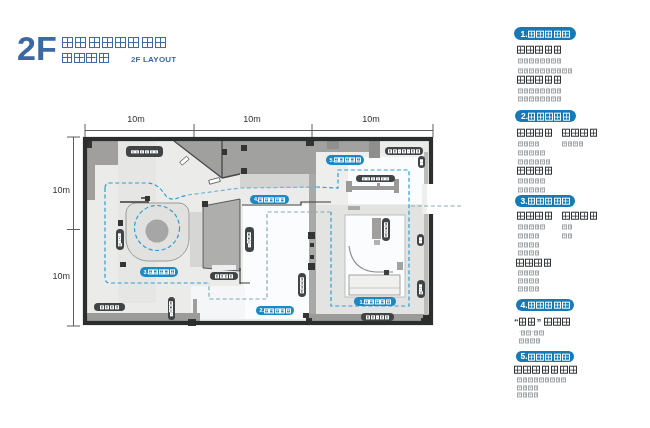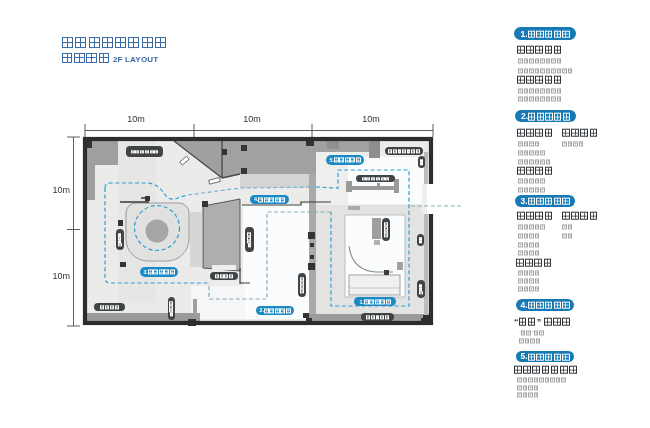--- a/index.html
+++ b/index.html
@@ -102,22 +102,23 @@
           <path d="M105,188 V278 Q105,283 110,283 H209"></path>
           <path d="M105,188 Q105,183 110,183 H146 C157,183 162,190 166,196 C169,200 175,200 180,197 L188,195"></path>
           <path d="M316,187 L338,188 V170 H409 V306 H331 V212"></path>
           <circle cx="157" cy="228" r="22.5"></circle>
         </g>
         <path d="M188,195 L240,188 L316,187" stroke="#74b4d6"></path>
         <path d="M331,212 H267 V299 H209 V283" stroke="#85acaf"></path>
         <path d="M411,206 H461" stroke="#85acaf"></path>
       </g>
     </svg>
+<div class="abs" style="left:17px;top:30.5px;font-size:34px;font-weight:bold;color:#3b69a4;letter-spacing:0;line-height:1">2F</div>
     <div class="abs" style="left:62px;top:35px;font-size:13px;font-weight:bold;color:#3b69a4"><i class="g"></i><i class="g"></i><i class="g"></i><i class="g"></i><i class="g"></i><i class="g"></i><i class="g"></i><i class="g"></i></div>
-    <div class="abs" style="left:62px;top:51px;font-size:12px;font-weight:bold;color:#3b69a4"><i class="g"></i><i class="g"></i><i class="g"></i><i class="g"></i><span style="font-size:8px;letter-spacing:0.2px;margin-left:2px">2F LAYOUT</span></div>
+    <div class="abs" style="left:62px;top:51px;font-size:12px;font-weight:bold;color:#3b69a4"><i class="g"></i><i class="g"></i><i class="g"></i><i class="g"></i><span style="font-size:8px;letter-spacing:0.2px;margin-left:20px">2F LAYOUT</span></div>
     <div class="pbadge" style="left:140px;top:267px;width:38px;height:9.5px;font-size:5.4px">3.<i class="g"></i><i class="g"></i><i class="g"></i><i class="g"></i><i class="g"></i></div>
     <div class="pbadge" style="left:250px;top:195px;width:39px;height:8.5px;font-size:5.4px">4.<i class="g"></i><i class="g"></i><i class="g"></i><i class="g"></i><i class="g"></i></div>
     <div class="pbadge" style="left:326px;top:155px;width:38px;height:9.5px;font-size:5.4px">5.<i class="g"></i><i class="g"></i><i class="g"></i><i class="g"></i><i class="g"></i></div>
     <div class="pbadge" style="left:256px;top:306px;width:38px;height:8.5px;font-size:5.4px">2.<i class="g"></i><i class="g"></i><i class="g"></i><i class="g"></i><i class="g"></i></div>
     <div class="pbadge" style="left:354px;top:297px;width:42px;height:9px;font-size:5.4px">1.<i class="g"></i><i class="g"></i><i class="g"></i><i class="g"></i><i class="g"></i></div>
     <div class="pill" style="left:126px;top:146px;width:37px;height:11px;font-size:4.6px;gap:0">
       <i class="g"></i>
       <i class="g"></i>
       <i class="g"></i>
       <i class="g"></i>

